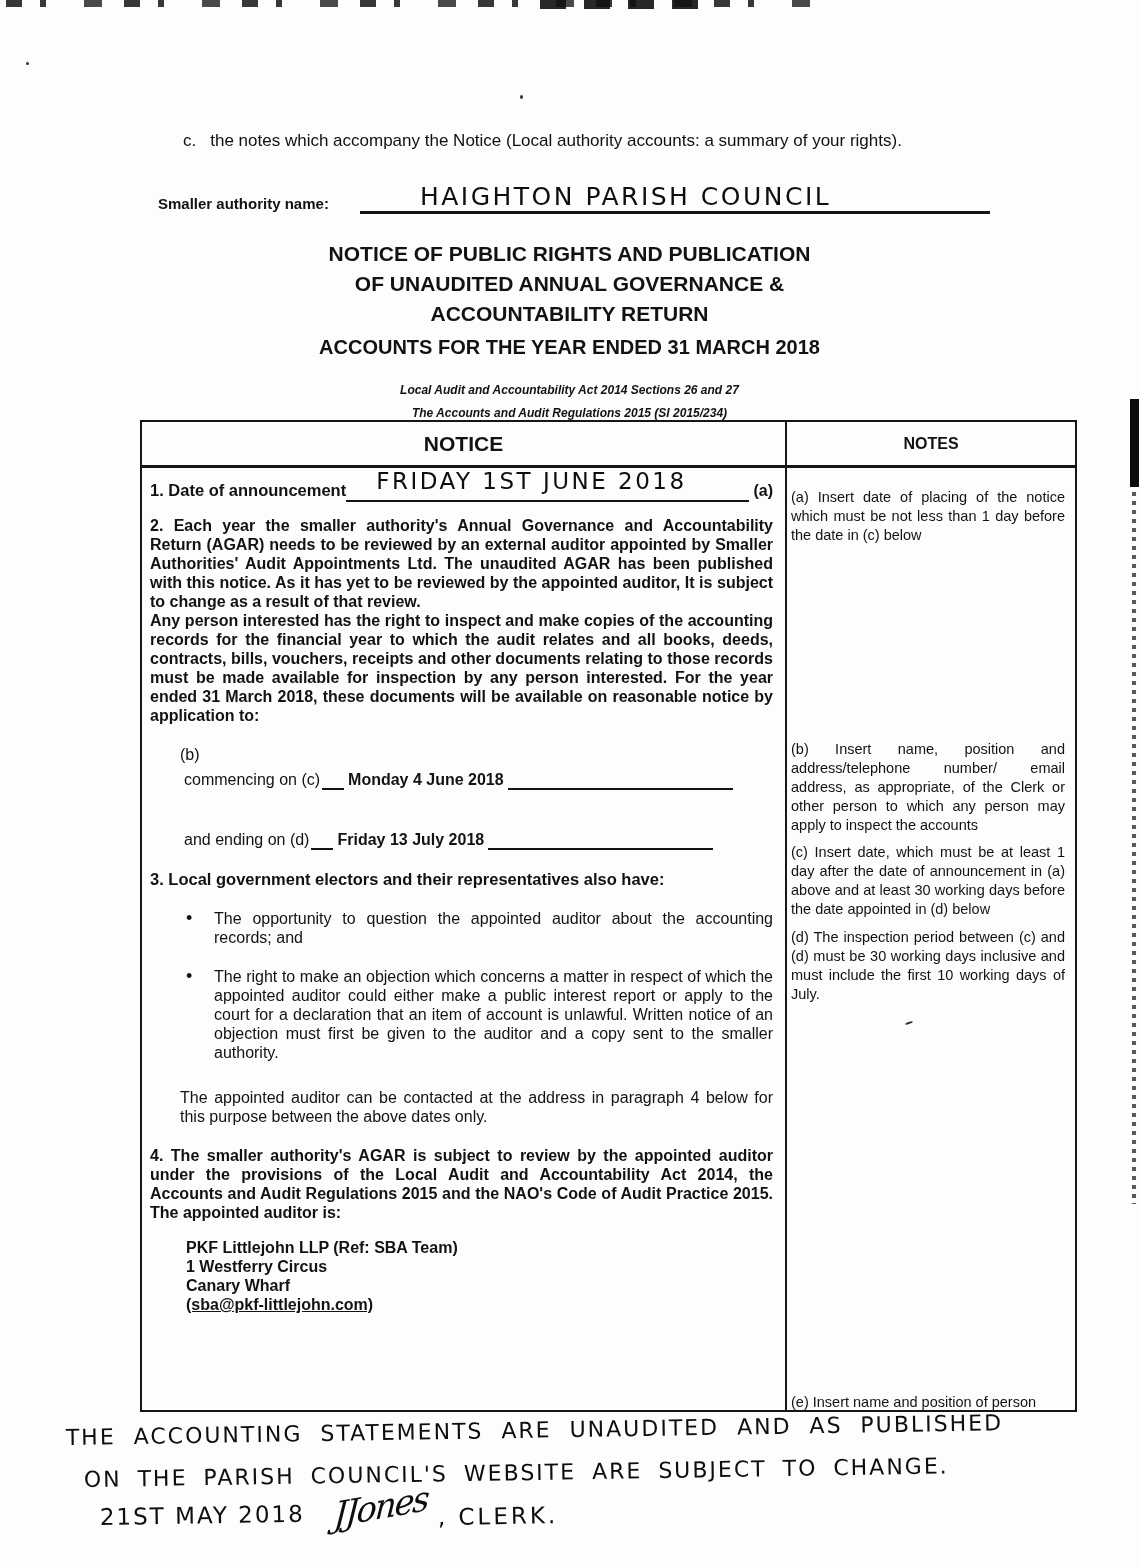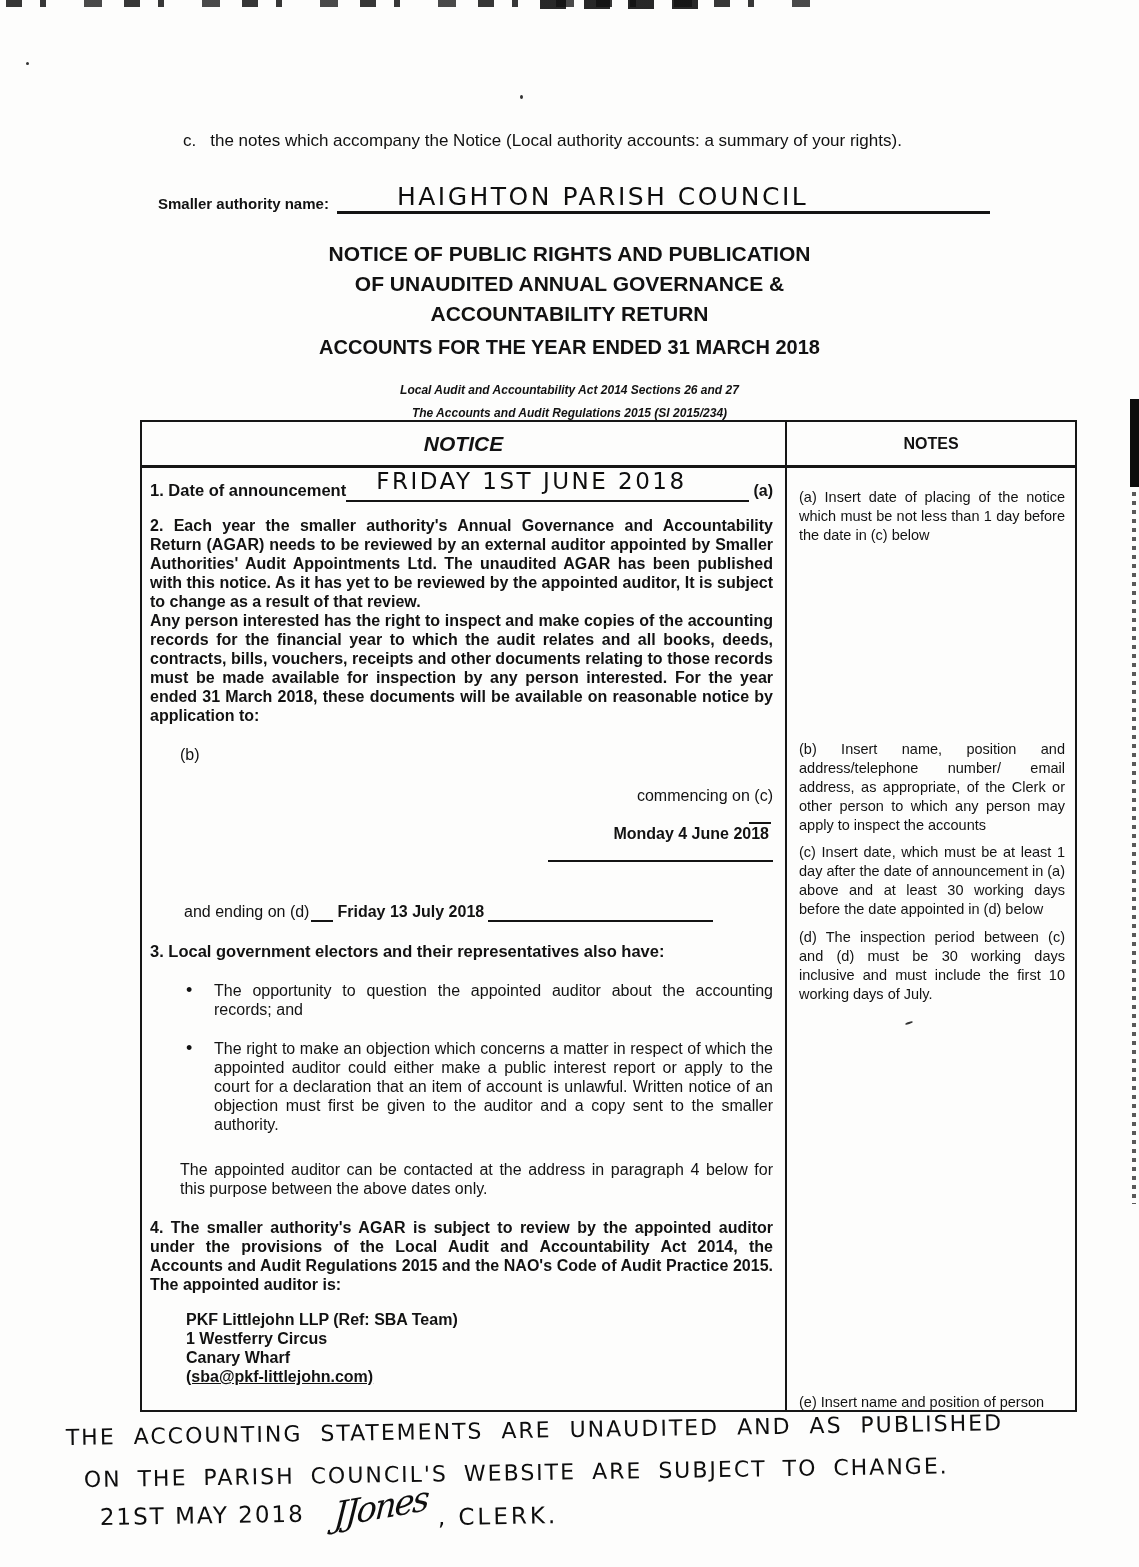--- a/index.html
+++ b/index.html
@@ -53,21 +53,21 @@
 
   
   .intro{
     position:absolute;top:128px;left:183px;width:812px;
     display:flex;gap:14px;
     font-size:17px;line-height:25px;color:#101010;
   }
   .intro .marker{flex:0 0 auto;}
   .authority-row{
     position:absolute;top:182px;left:158px;width:832px;
-    display:flex;align-items:flex-end;
+    display:flex;align-items:flex-end;gap:23px;
   }
   .authority-row .label{
     font-size:15px;font-weight:bold;white-space:nowrap;padding-bottom:2px;
   }
   .authority-row .line{
     flex:1;margin-left:8px;border-bottom:3px solid #141414;
     padding:0 0 2px 60px;height:32px;box-sizing:border-box;
   }
   .authority-row .line .hw{font-size:25px;}
 
@@ -85,34 +85,34 @@
     position:absolute;top:420px;left:140px;width:937px;height:992px;
     border:2px solid #161616;box-sizing:border-box;
     display:grid;grid-template-columns:645px 1fr;grid-template-rows:46px 1fr;
   }
   .cell{box-sizing:border-box;}
   .head-notice,.head-notes{
     border-bottom:3px solid #161616;
     display:flex;align-items:center;justify-content:center;
     font-weight:bold;
   }
-  .head-notice{border-right:2px solid #161616;font-size:21px;font-style:italic;}
+  .head-notice{border-right:2px solid #161616;font-size:21px;}
   .head-notes{font-size:16px;}
   .body-notice{
     border-right:2px solid #161616;
     padding:0 12px 0 8px;
     overflow:hidden;
     font-size:16px;line-height:19px;
   }
   .body-notes{
     position:relative;
     font-size:14.5px;line-height:19px;
     text-align:justify;
   }
-  .note{position:absolute;left:12px;right:10px;}
+  .note{position:absolute;left:4px;right:10px;}
   .note-a{top:20px;}
   .note-b{top:272px;}
   .note-c{top:375px;}
   .note-d{top:460px;}
   .note-e{top:925px;text-align:left;white-space:nowrap;}
 
   
   .row-date{display:flex;align-items:flex-end;height:34px;}
   .row-date .lbl{font-weight:bold;font-size:16.5px;white-space:nowrap;padding-bottom:2px;}
   .row-date .u{
@@ -129,21 +129,21 @@
   .field-b .blbl{padding-top:8px;margin-right:14px;}
   .field-b .lines{flex:0 0 490px;}
   .field-b .bline{
     border-bottom:2px solid #141414;height:24px;box-sizing:border-box;
     padding-left:8px;
   }
   .field-b .bline .hw{font-size:19.5px;}
   .field-b .bline.empty{height:20px;}
 
   .row-inline{display:flex;align-items:flex-end;margin-left:34px;}
-  .row-commencing{margin-top:22px;flex-direction:column;}
+  .row-commencing{margin-top:6px;}
   .row-ending{margin-top:40px;}
   .row-inline .lbl{white-space:nowrap;padding-bottom:1px;}
   .row-inline .u-short{width:22px;border-bottom:2px solid #141414;height:16px;margin:0 2px;}
   .row-inline .val{font-weight:bold;white-space:nowrap;padding:0 4px 1px 2px;}
   .row-inline .u-long{width:225px;border-bottom:2px solid #141414;height:16px;}
 
   .heading3{margin-top:20px;font-weight:bold;font-size:16.5px;}
 
   .bullet{display:flex;margin-top:20px;margin-left:36px;}
   .bullet .dot{flex:0 0 28px;}

